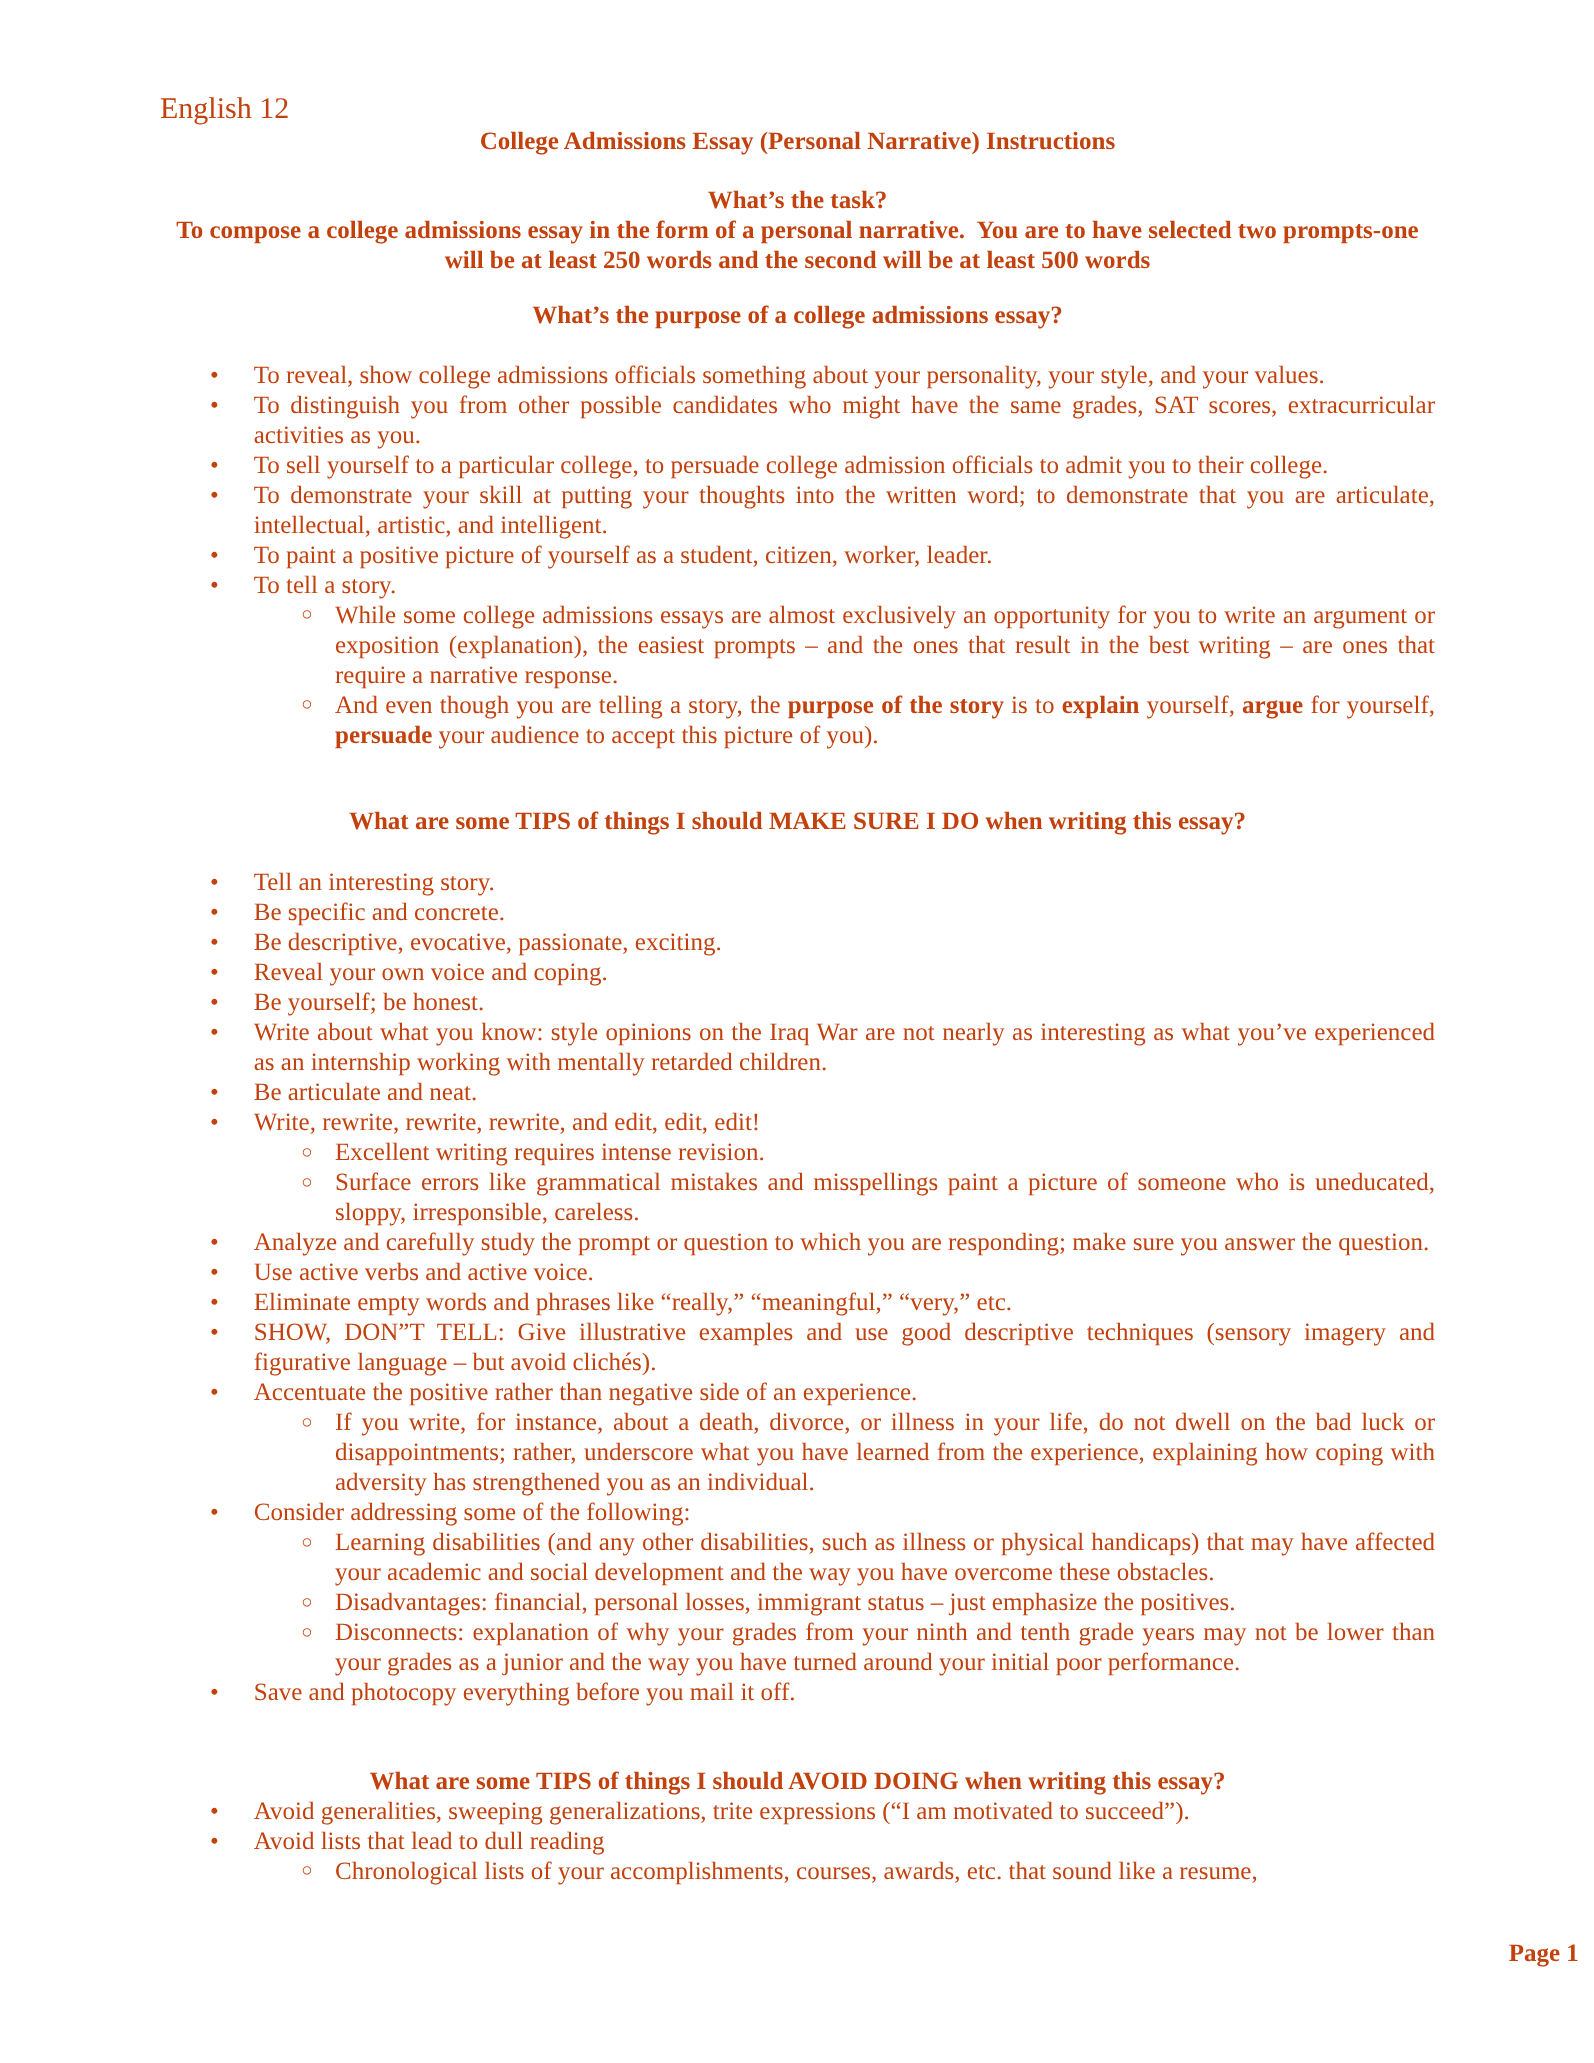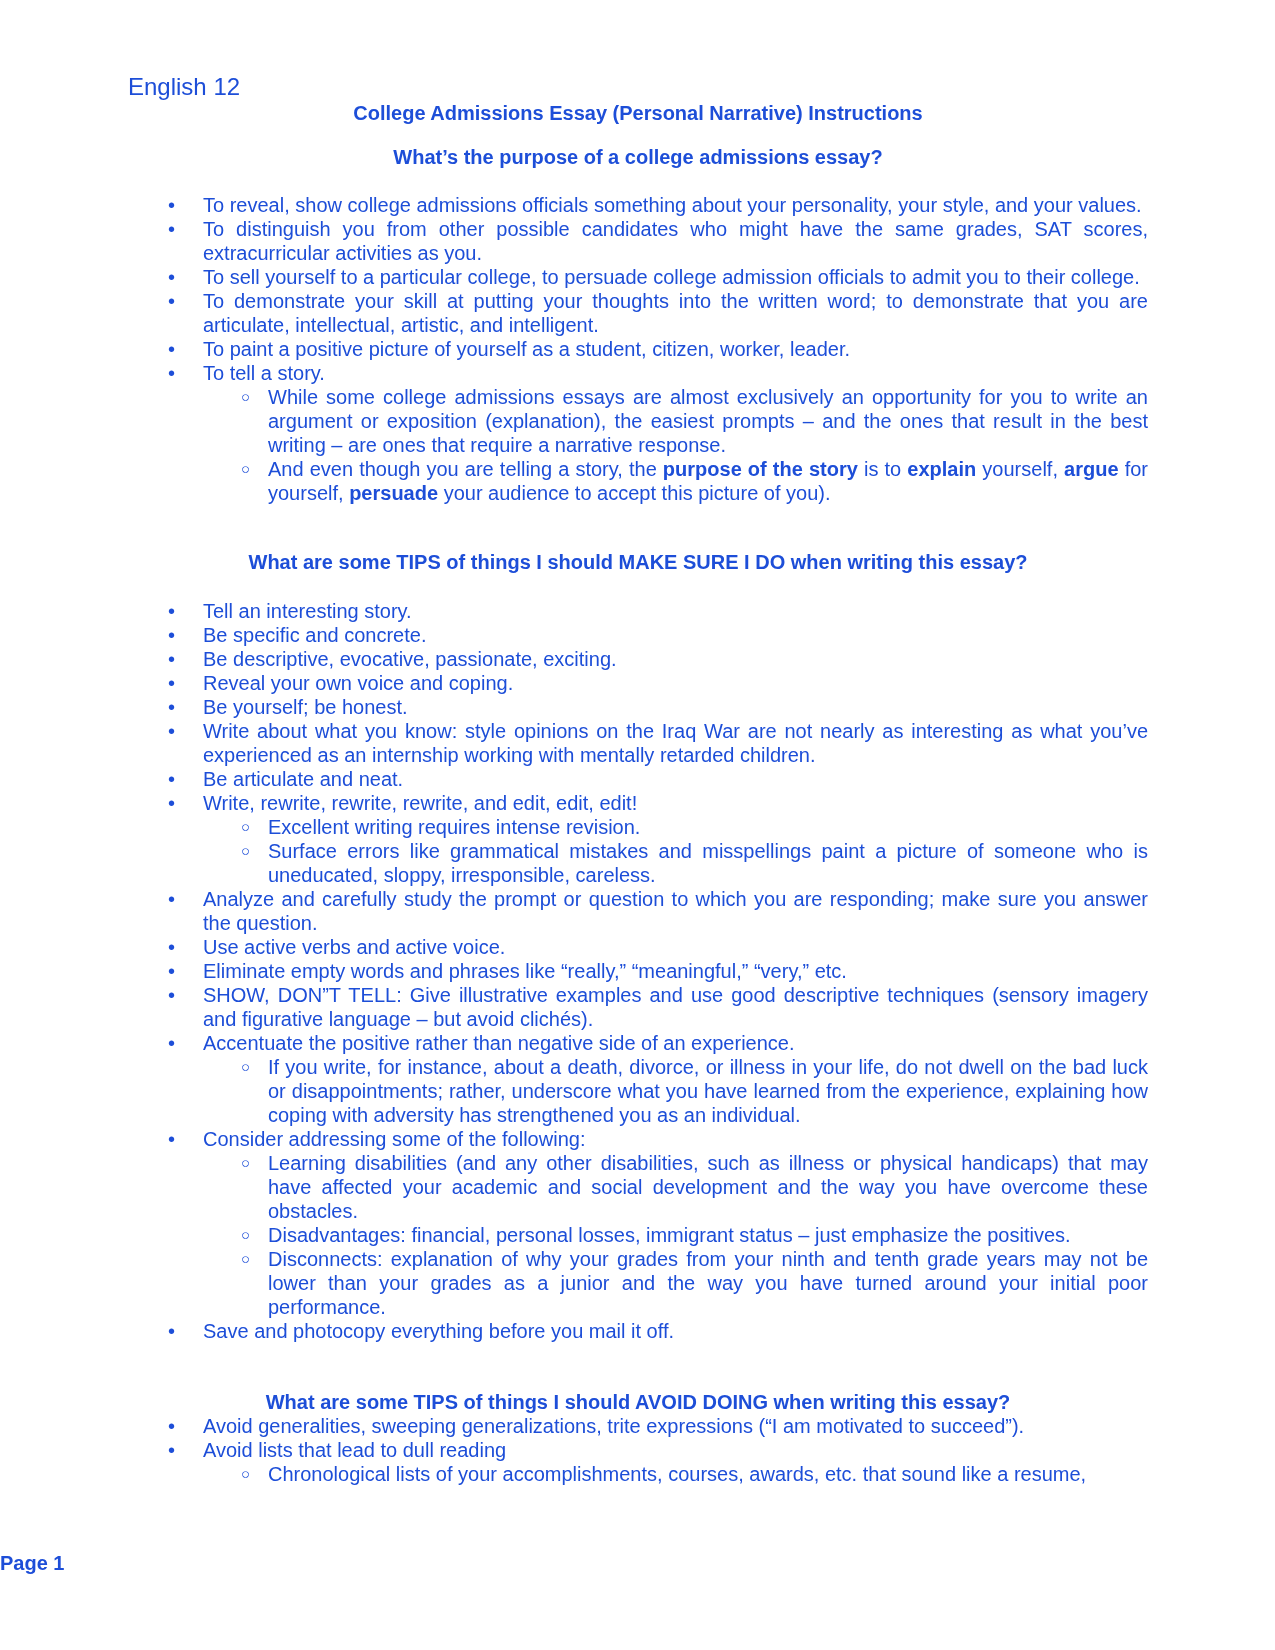--- a/index.html
+++ b/index.html
@@ -2,22 +2,22 @@
 <html><head>
 <meta charset="utf-8">
 <style>
   html, body { margin:0; padding:0; background:#ffffff; }
   .page {
     position:relative;
     width:1275px; height:1650px;
     box-sizing:border-box;
     padding:73px 127px 0 128px;
     background:#ffffff;
-    color:#1d4ed8;
-    font-family:Liberation Sans, sans-serif;
+    color:#c2410c;
+    font-family:Liberation Serif, serif;
     font-size:20px;
     line-height:24px;
     overflow:hidden;
   }
   .course { font-size:24px; line-height:28px; }
   .doc-title { text-align:center; font-weight:bold; }
   .sec-heading { text-align:center; font-weight:bold; }
   .intro { text-align:center; font-weight:bold; }
   #sec-task   { margin-top:23px; }
   #sec-purpose{ margin-top:20px; }
@@ -34,33 +34,37 @@
   .item > .marker {
     position:absolute;
     left:40px; top:0;
     line-height:24px;
     text-align:left;
   }
   .item.sub { padding-left:140px; }
   .item.sub > .marker { left:113px; font-size:15px; }
   .footer {
     position:absolute;
-    left:0; right:0; top:1551px;
-    text-align:left;
+    left:0; right:12px; top:1551px;
+    text-align:right;
     font-weight:bold;
   }
   b { font-weight:bold; }
 </style>
 </head>
 <body>
 
 <div class="page">
   <div class="course">English 12</div>
   <div class="doc-title">College Admissions Essay (Personal Narrative) Instructions</div>
 
+  <div id="sec-task">
+    <div class="sec-heading">What’s the task?</div>
+    <div class="intro">To compose a college admissions essay in the form of a personal narrative.&nbsp; You are to have selected two prompts-one will be at least 250 words and the second will be at least 500 words</div>
+  </div>
 
   <div id="sec-purpose">
     <div class="sec-heading">What’s the purpose of a college admissions essay?</div>
     <div class="blist">
         <div class="item"><span class="marker">•</span><span>To reveal, show college admissions officials something about your personality, your style, and your values.</span></div>
         <div class="item"><span class="marker">•</span><span>To distinguish you from other possible candidates who might have the same grades, SAT scores, extracurricular activities as you.</span></div>
         <div class="item"><span class="marker">•</span><span>To sell yourself to a particular college, to persuade college admission officials to admit you to their college.</span></div>
         <div class="item"><span class="marker">•</span><span>To demonstrate your skill at putting your thoughts into the written word; to demonstrate that you are articulate, intellectual, artistic, and intelligent.</span></div>
         <div class="item"><span class="marker">•</span><span>To paint a positive picture of yourself as a student, citizen, worker, leader.</span></div>
         <div class="item"><span class="marker">•</span><span>To tell a story.</span></div>

